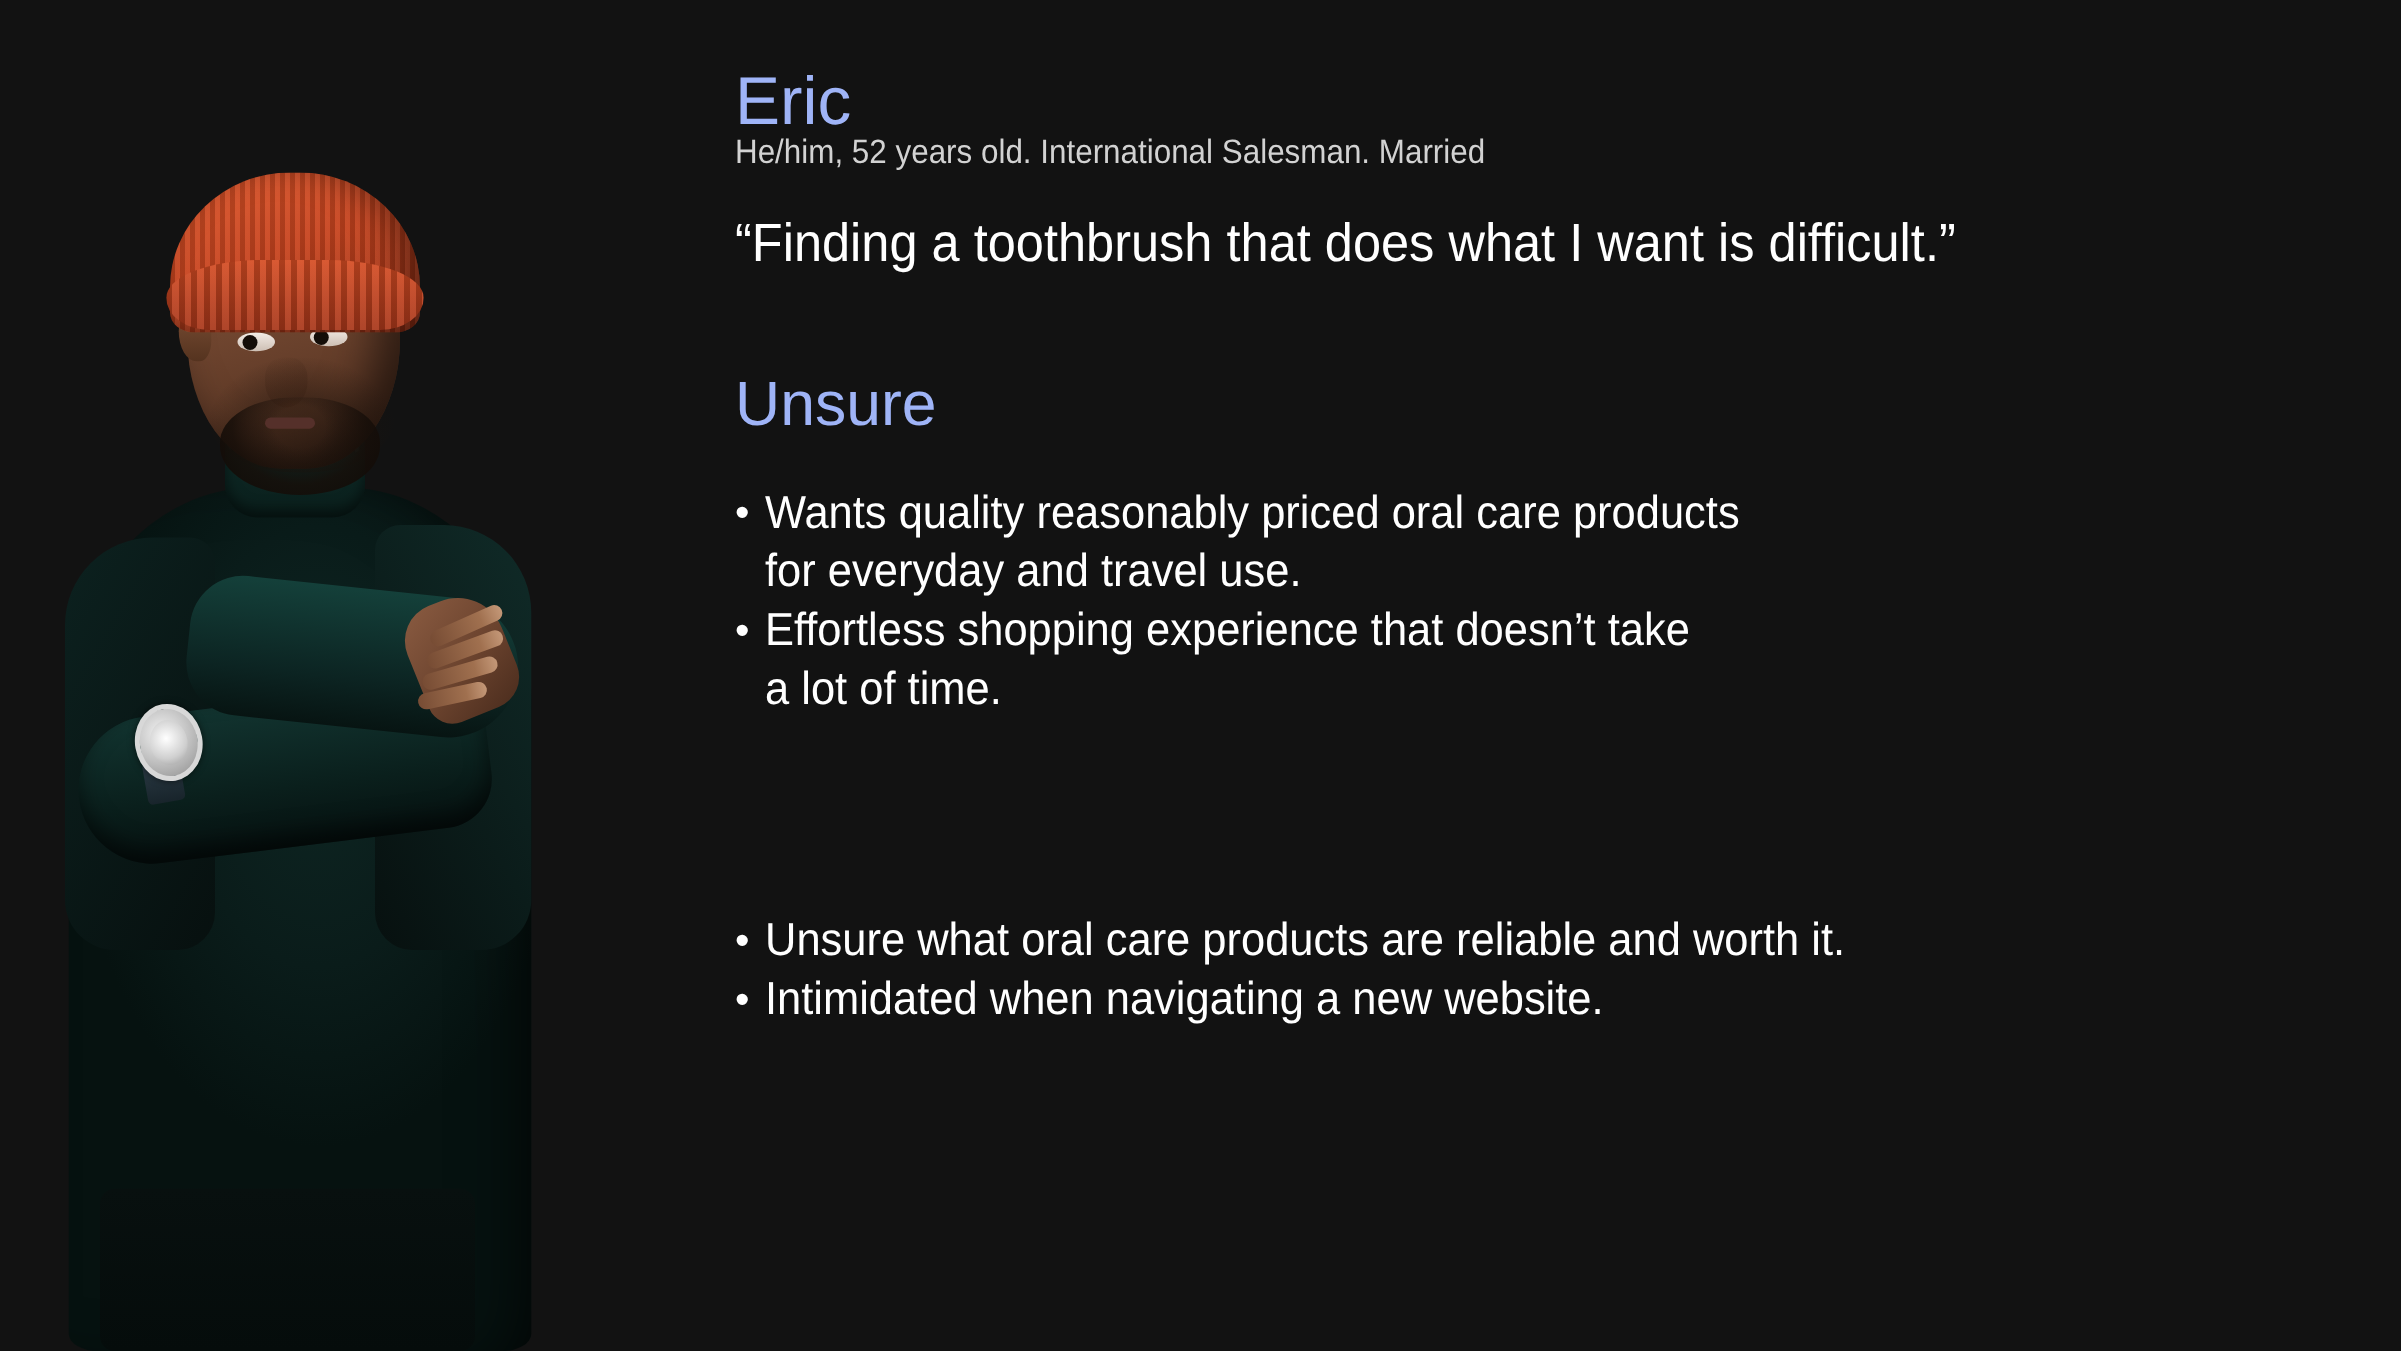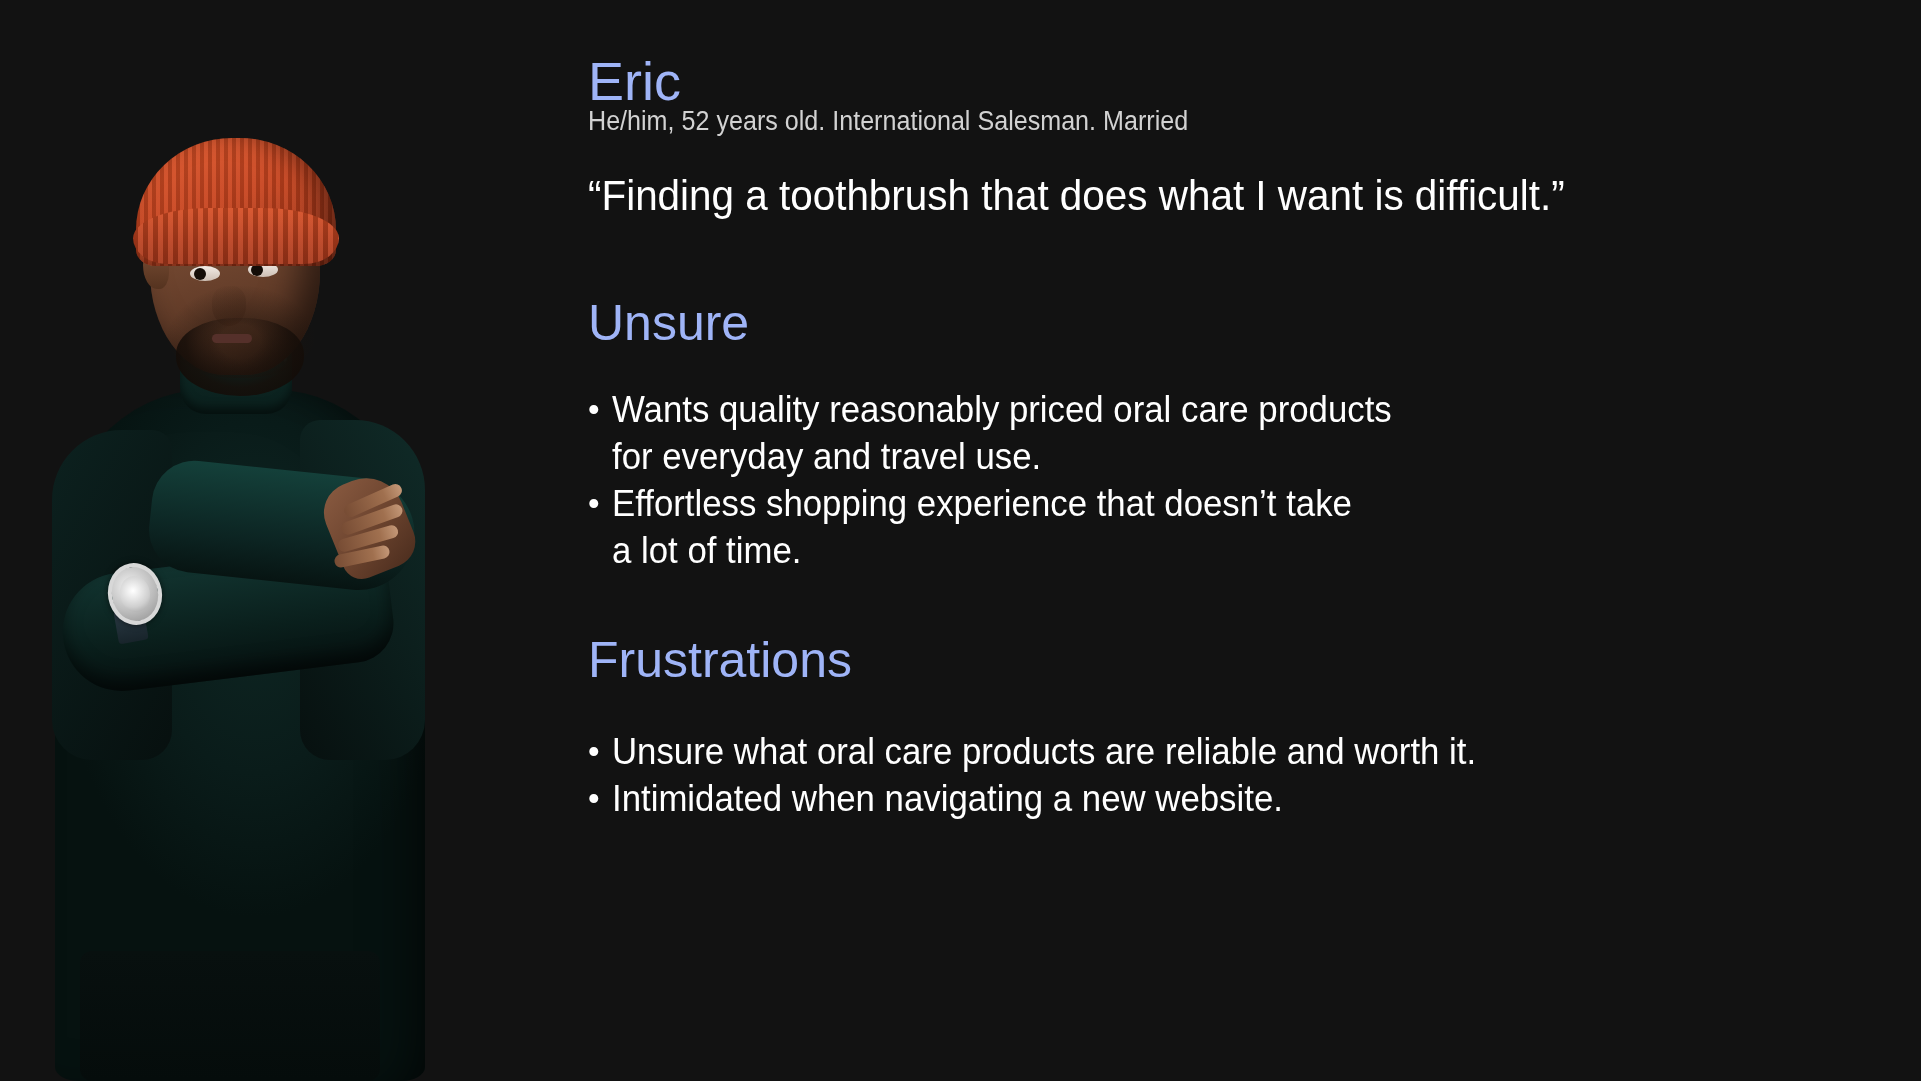--- a/index.html
+++ b/index.html
@@ -429,21 +429,20 @@
         <span class="bullet-text">Wants quality reasonably priced oral care products
  for everyday and travel use.</span>
       </div>
       <div class="bullet-row">
         <span class="bullet-mark">•</span>
         <span class="bullet-text">Effortless shopping experience that doesn’t take
  a lot of time.</span>
       </div>
     </div>
 
-    <div class="section-frustrations-title">Frustrations</div>
     <div class="frustrations-list">
       <div class="bullet-row">
         <span class="bullet-mark">•</span>
         <span class="bullet-text">Unsure what oral care products are reliable and worth it.</span>
       </div>
       <div class="bullet-row">
         <span class="bullet-mark">•</span>
         <span class="bullet-text">Intimidated when navigating a new website.</span>
       </div>
     </div>

